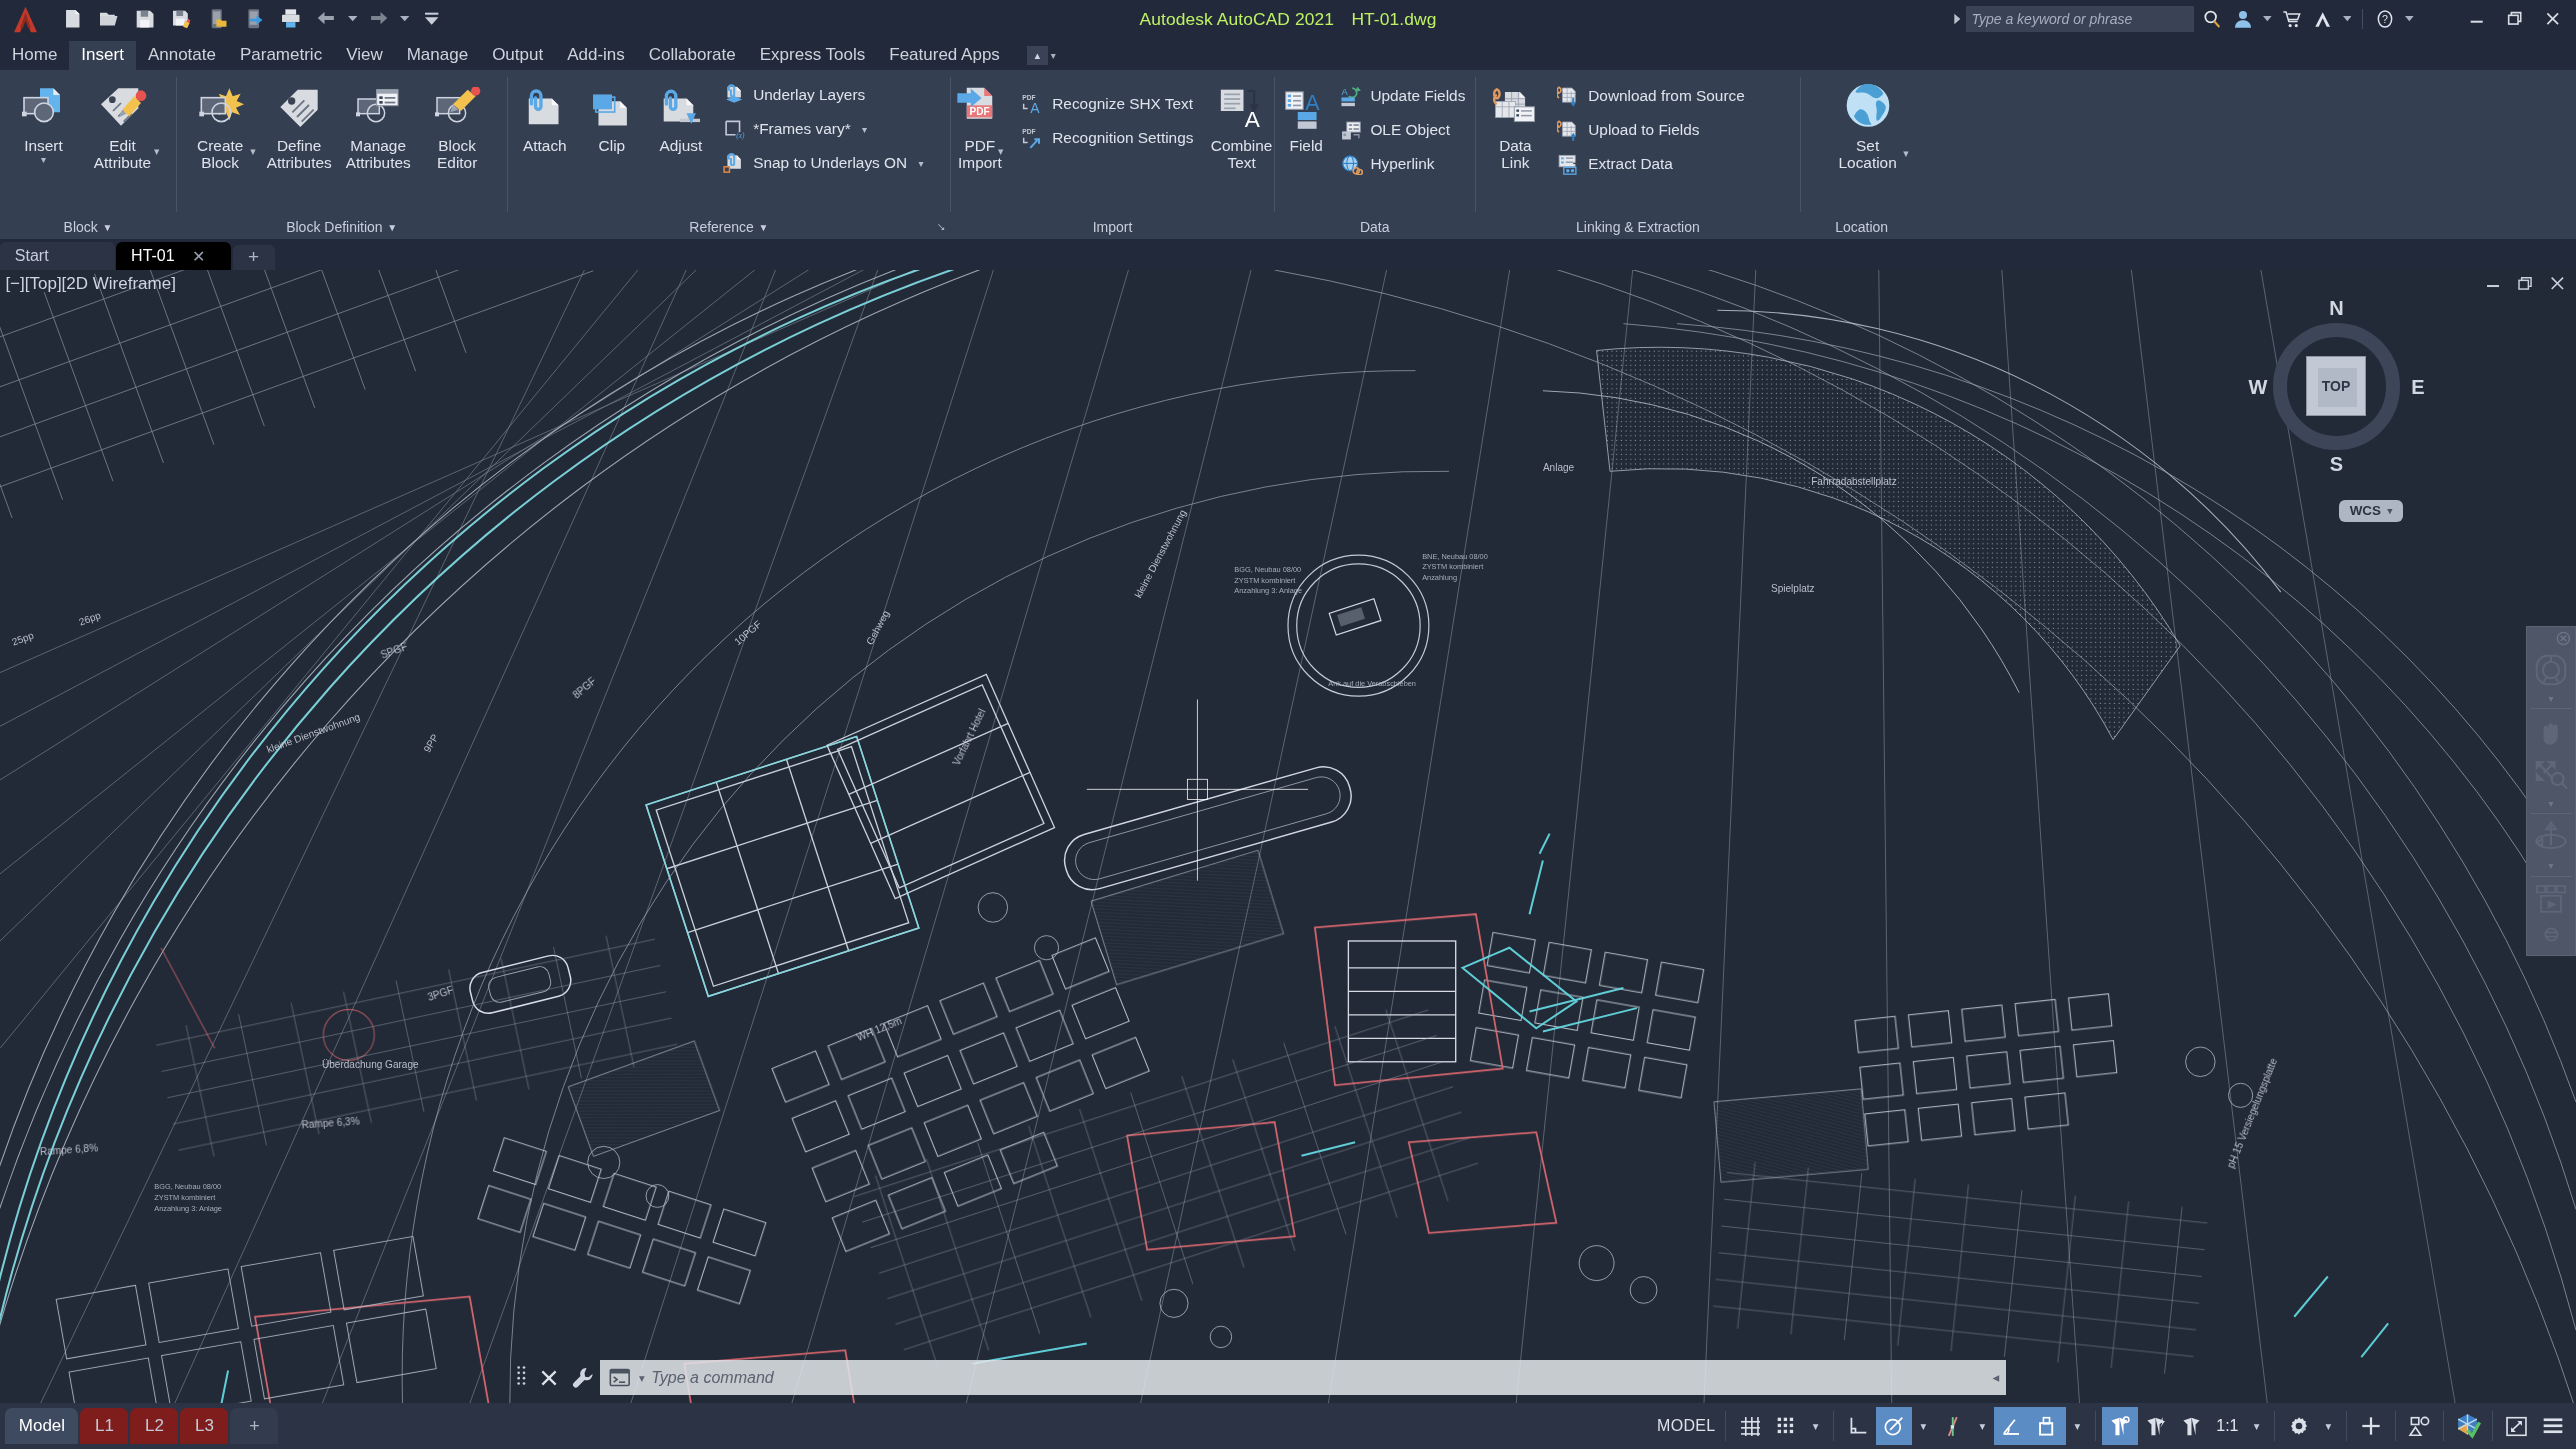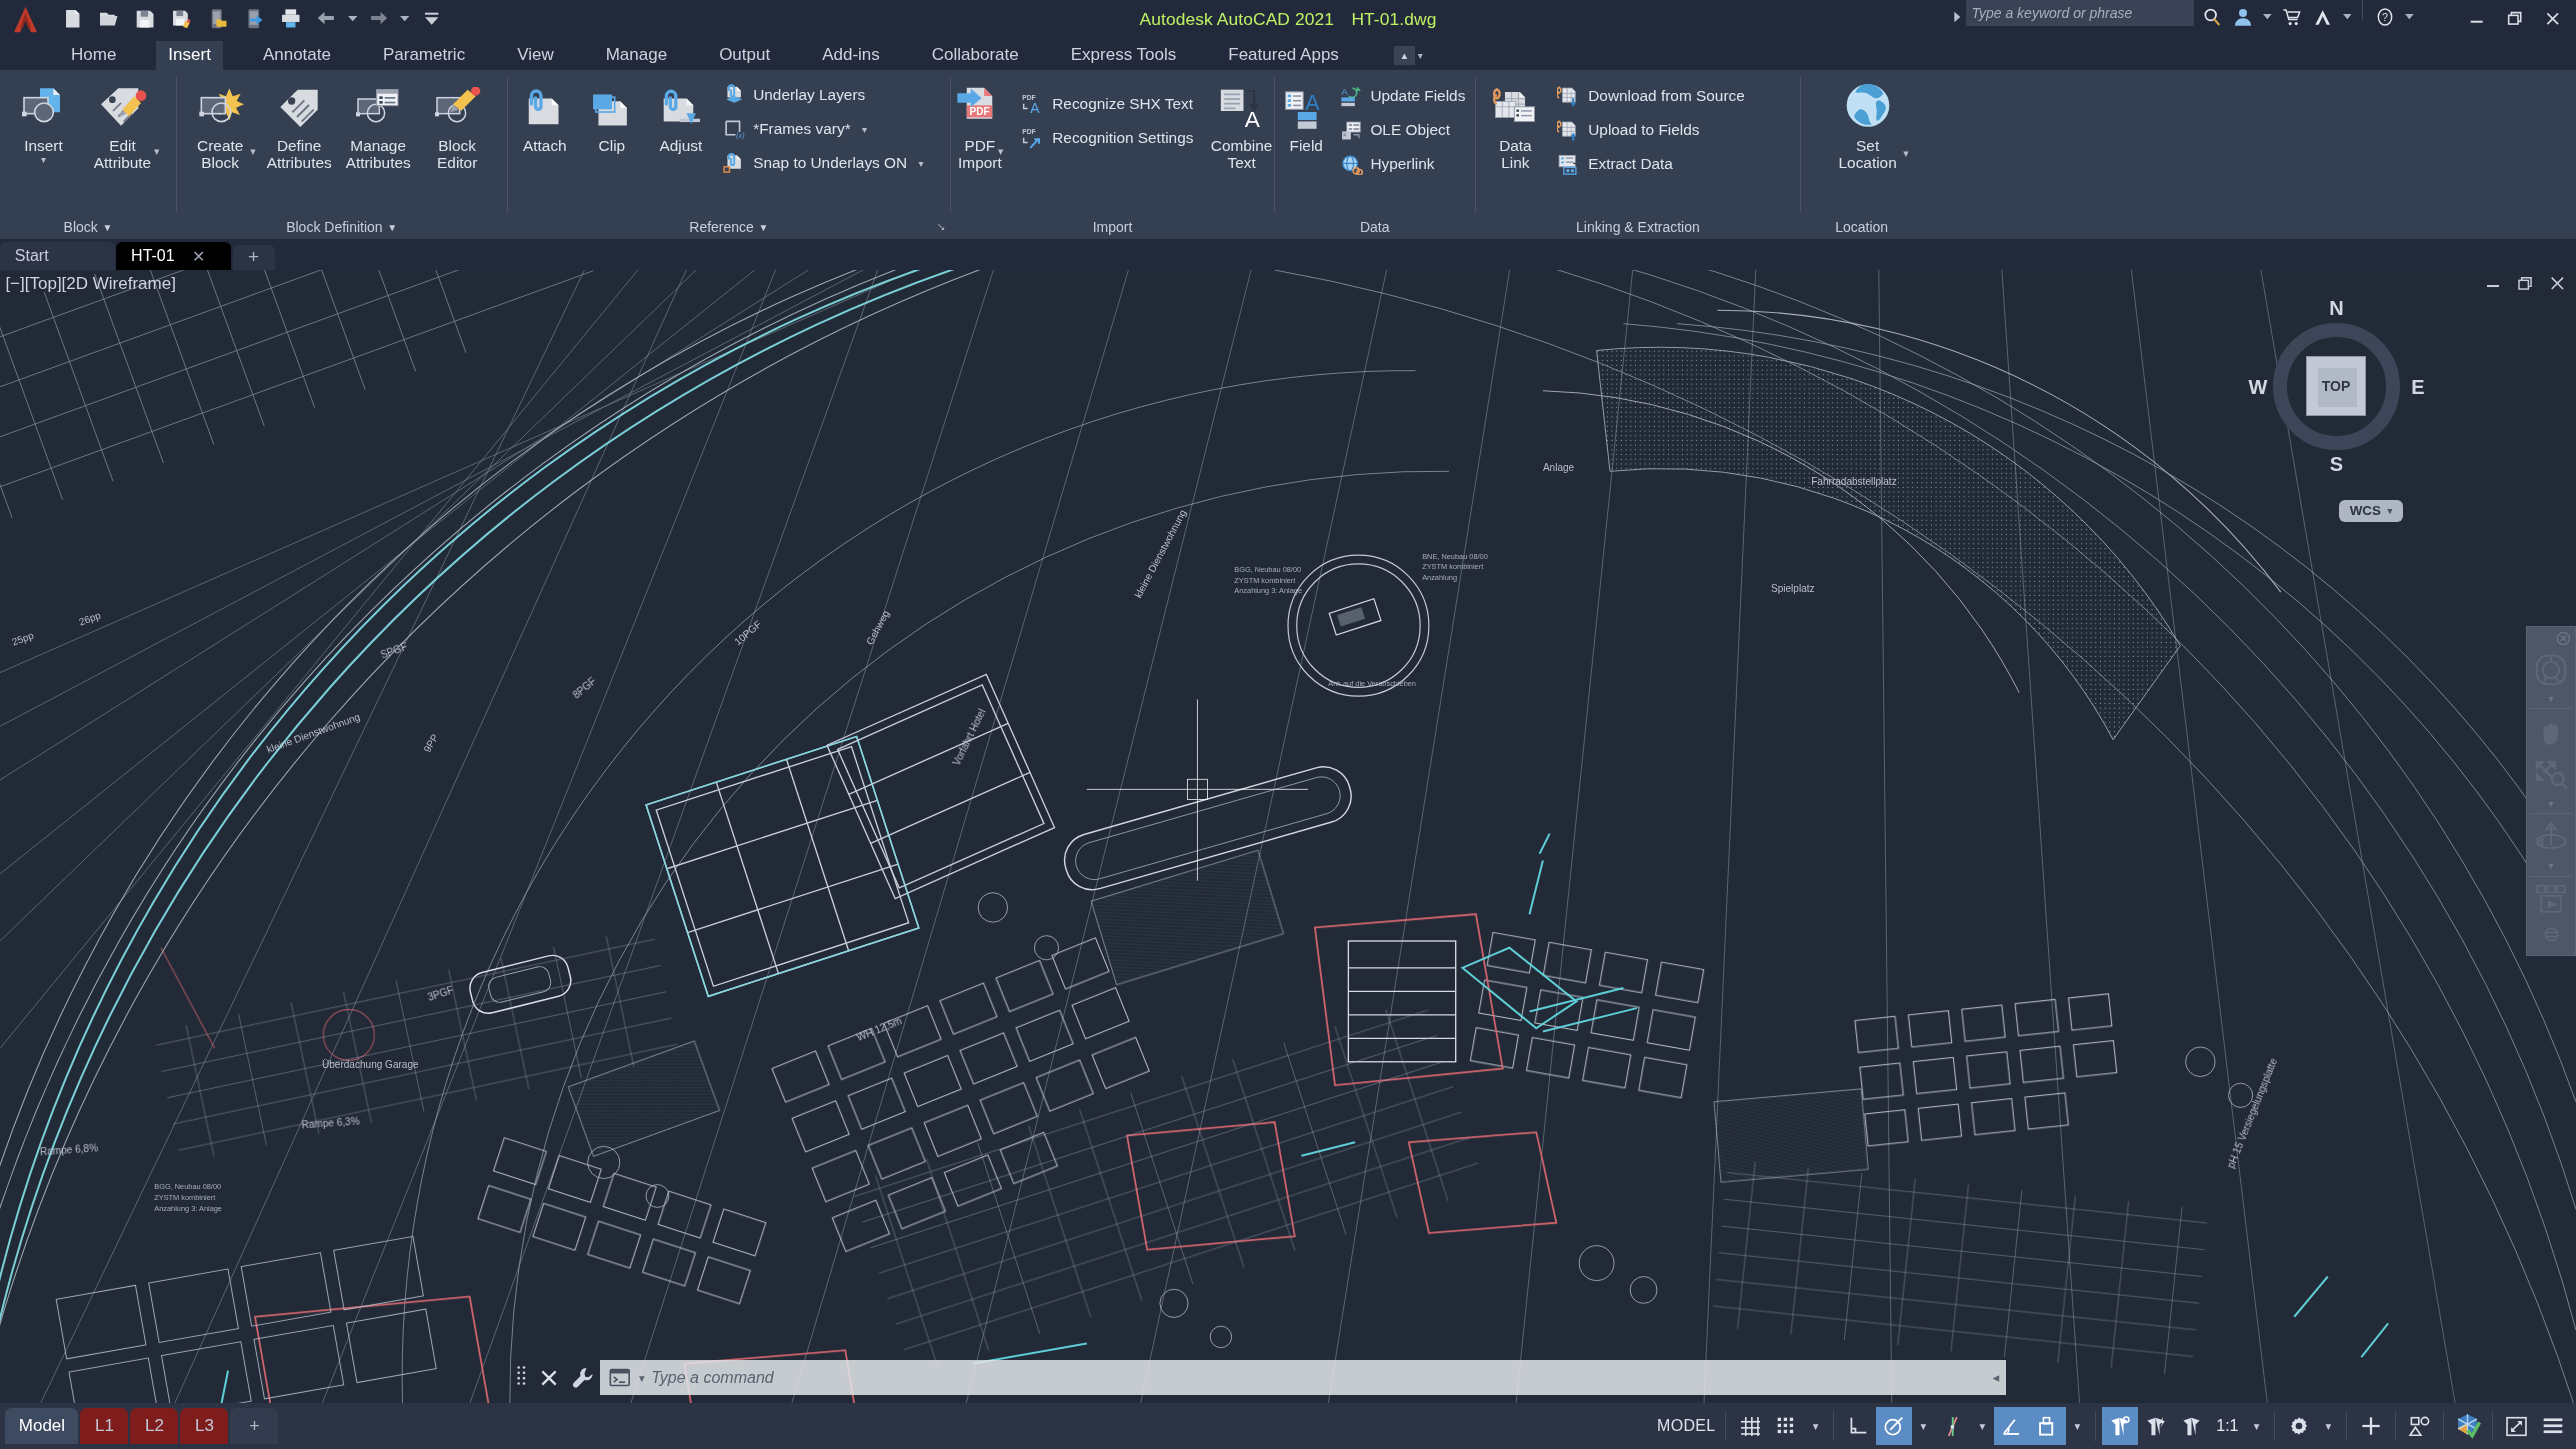--- a/index.html
+++ b/index.html
@@ -27,36 +27,36 @@
   .qat-caret { width: 14.8px; height: 35px; display:flex; align-items:center; justify-content:center; }
   .title-text {
     position: absolute; left: 0; right: 0; top: 0; height: 38px;
     display: flex; align-items: center; justify-content: center;
     font-size: 17.4px; color: #bef264; letter-spacing: 0.1px; pointer-events: none;
   }
   .title-text span { pointer-events: auto; }
   .t-gap { width: 17.4px; }
   .tb-right {
     position: absolute; right: 0; top: 0; height: 38px;
-    display: flex; align-items: flex-start; gap: 0px; padding-right: 4px;
+    display: flex; align-items: center; gap: 0px; padding-right: 4px;
   }
   .search-box {
     display: flex; align-items: center; height: 25.5px; background: #3a4356;
     width: 228px; padding: 0 5.4px; margin-right: 2.7px;
   }
   .search-box .ph { font-size: 14px; font-style: italic; color: #a7afbe; }
   .ic-btn { width: 31px; height: 34px; display:flex; align-items:center; justify-content:center; }
   .ic-btn.sm { width: 17.4px; }
   .vsep { width: 0.7px; height: 20px; background: #444d60; margin: 0 6.7px; }
   .win-btn { width: 38px; height: 38px; display:flex; align-items:center; justify-content:center; }
 
   
   .ribbon-tabs {
     position: absolute; left: 0; top: 38px; width: 2576px; height: 32px;
-    background: #22293a; display: flex; align-items: flex-end; padding-left: 59px; gap: 28px;
+    background: #22293a; display: flex; align-items: flex-end; 
   }
   .rtab {
     height: 29.5px; padding: 0 12px; display: flex; align-items: center;
     font-size: 17px; color: #cdd3dd; white-space: nowrap;
   }
   .rtab.active { background: #353f52; color: #ffffff; }
   .rtab-extra {
     margin-left: 14.8px; display:flex; align-items:center; height: 29.5px; gap: 2.7px;
   }
   .rtab-btn {

